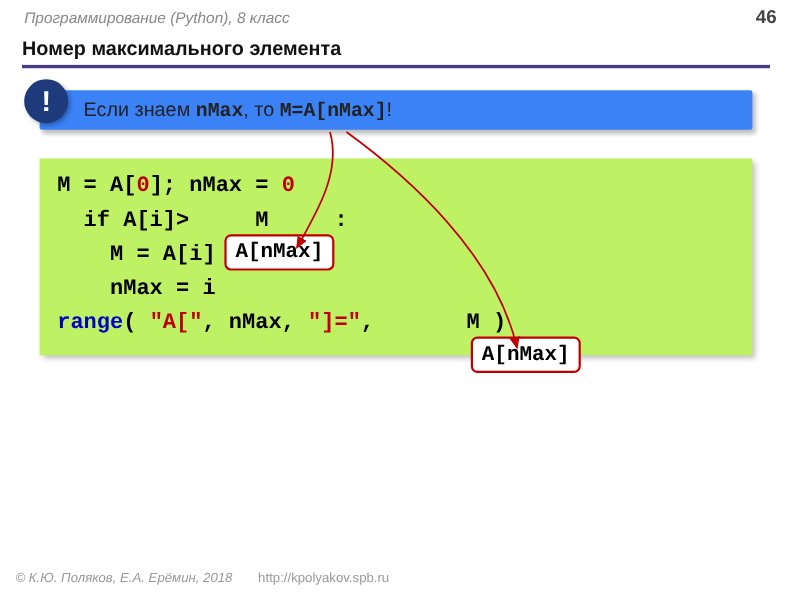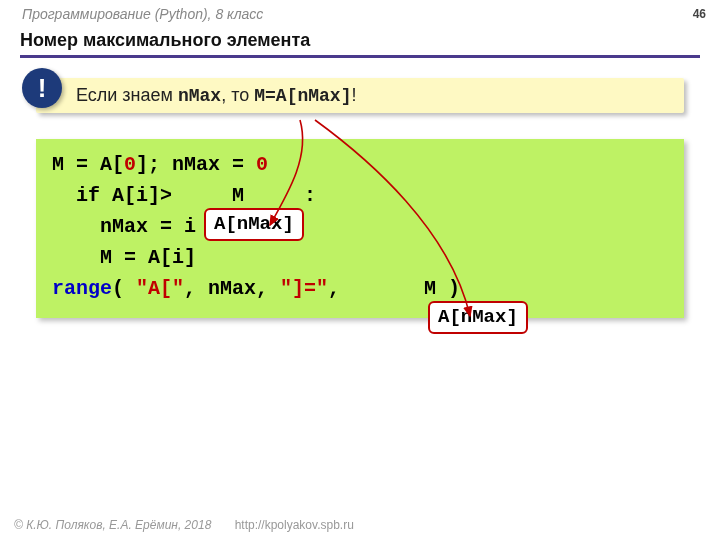--- a/index.html
+++ b/index.html
@@ -13,38 +13,38 @@
   }
   .header {
     padding: 6px 14px 2px 22px;
     display: flex;
     justify-content: space-between;
     align-items: center;
     color: #888;
     font-style: italic;
     font-size: 14px;
   }
-  .pagenum { font-size: 12px; font-weight: bold; font-style: normal; color: #444; text-align: right; }
+  .pagenum { font-size: 17px; font-weight: bold; font-style: normal; color: #444; text-align: right; }
   .title-wrap { padding: 6px 20px 4px 20px; }
   .title {
     font-size: 18px;
     font-weight: bold;
     color: #111;
   }
   .title-underline {
     height: 3px;
     background: #4a3a8c;
     margin-top: 4px;
   }
   .tip-row {
     position: relative;
     margin: 16px 36px 0 36px;
   }
   .tip-box {
-    background: #fef9c3;
+    background: #3b82f6;
     padding: 7px 12px 7px 40px;
     box-shadow: 3px 3px 4px rgba(0,0,0,0.25);
     font-size: 18px;
     border-radius: 2px;
   }
   .tip-text { color: #222; }
   .tip-text .mono { font-family: "Courier New", monospace; font-weight: bold; }
   .bang {
     position: absolute;
     left: -14px;
@@ -131,24 +131,24 @@
 </div>
 
 <div class="code-box">
   <div>
     <span class="txt">M = A[</span><span class="num">0</span><span class="txt">]; nMax = </span><span class="num">0</span>
   </div>
   <div>
     <span class="txt" style="white-space:pre">  if A[i]&gt;     M     :</span>
   </div>
   <div>
-    <span class="txt" style="white-space:pre">    nMax = i</span>
+    <span class="txt" style="white-space:pre">    M = A[i]</span>
   </div>
   <div>
-    <span class="txt" style="white-space:pre">    M = A[i]</span>
+    <span class="txt" style="white-space:pre">    nMax = i</span>
   </div>
   <div>
     <span class="fn">range</span><span class="txt">( </span><span class="str">"A["</span><span class="txt">, nMax, </span><span class="str">"]="</span><span class="txt">, </span><span class="txt" style="white-space:pre">      M</span><span class="txt"> )</span>
   </div>
 
   <div class="overlay1" style="left:168px; top:69px;">A[nMax]</div>
   <div class="overlay2" style="left:392px; top:162px;">A[nMax]</div>
 </div>
 
 <svg class="arrows" width="720" height="540">

